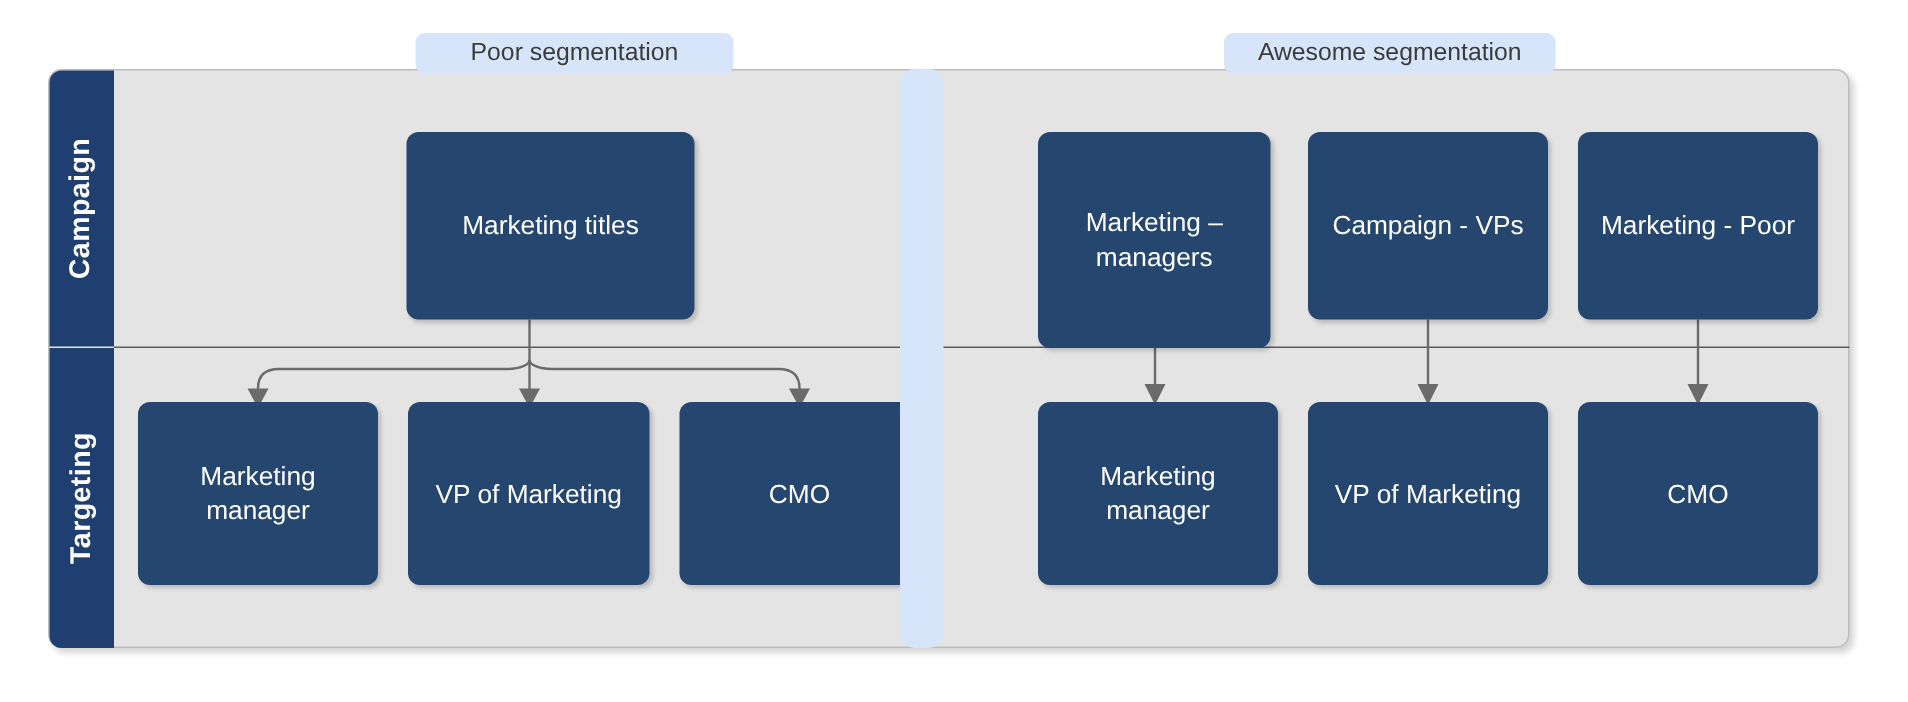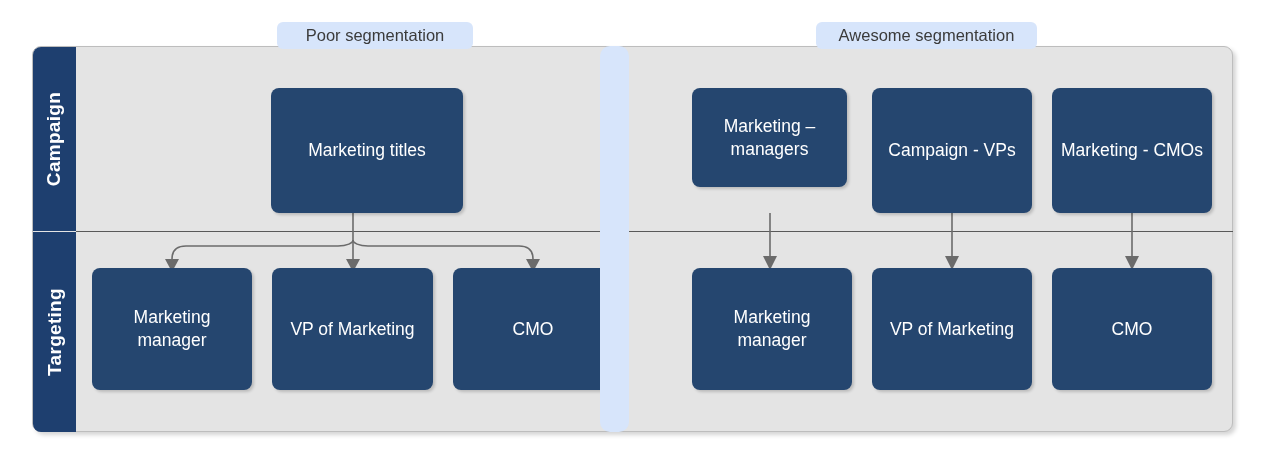--- a/index.html
+++ b/index.html
@@ -22,21 +22,21 @@
     height: 27px;
     line-height: 27px;
     background: #d7e5fb;
     color: #3b3b3b;
     font-size: 16.5px;
     text-align: center;
     border-radius: 6px;
     white-space: nowrap;
     z-index: 6;
   }
-  #chip-poor    { left: 277px; width: 196px; }
+  #chip-poor    { left: 277px; width: 212px; }
   #chip-awesome { left: 816px; width: 221px; }
 
   
   .panel {
     position: absolute;
     left: 32px;
     top: 46px;
     width: 1201px;
     height: 386px;
     background: #e4e4e4;
@@ -112,21 +112,21 @@
     justify-content: center;
     text-align: center;
     box-sizing: border-box;
     box-shadow: 2px 2px 3px rgba(0,0,0,0.18);
     z-index: 3;
     padding: 0 6px;
   }
 
   
   #node-mkt-titles   { left: 271px; top: 88px;  width: 192px; height: 125px; }
-  #node-mkt-managers { left: 692px; top: 88px;  width: 155px; height: 99px; }
+  #node-mkt-managers { left: 692px; top: 88px;  width: 155px; height: 144px; }
   #node-mkt-vps      { left: 872px; top: 88px;  width: 160px; height: 125px; }
   #node-mkt-cmos     { left: 1052px;top: 88px;  width: 160px; height: 125px; }
 
   
   #node-l-mgr  { left: 92px;  top: 268px; width: 160px; height: 122px; }
   #node-l-vp   { left: 272px; top: 268px; width: 161px; height: 122px; }
   #node-l-cmo  { left: 453px; top: 268px; width: 160px; height: 122px; }
   #node-r-mgr  { left: 692px; top: 268px; width: 160px; height: 122px; }
   #node-r-vp   { left: 872px; top: 268px; width: 160px; height: 122px; }
   #node-r-cmo  { left: 1052px;top: 268px; width: 160px; height: 122px; }
@@ -186,21 +186,21 @@
   <polygon class="arrowhead" points="945,256 959,256 952,270"></polygon>
   <polygon class="arrowhead" points="1125,256 1139,256 1132,270"></polygon>
 </svg>
 
 <div class="node" id="node-mkt-titles">Marketing titles</div>
 
 <div class="node" id="node-mkt-managers">Marketing – managers</div>
 
 <div class="node" id="node-mkt-vps">Campaign - VPs</div>
 
-<div class="node" id="node-mkt-cmos">Marketing - CMOs</div>
+<div class="node" id="node-mkt-cmos">Marketing - Poor</div>
 
 <div class="node" id="node-l-mgr">Marketing manager</div>
 
 <div class="node" id="node-l-vp">VP of Marketing</div>
 
 <div class="node" id="node-l-cmo">CMO</div>
 
 <div class="node" id="node-r-mgr">Marketing manager</div>
 
 <div class="node" id="node-r-vp">VP of Marketing</div>

